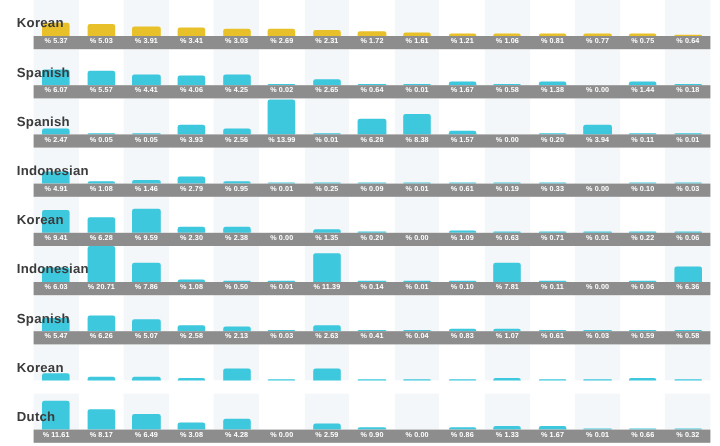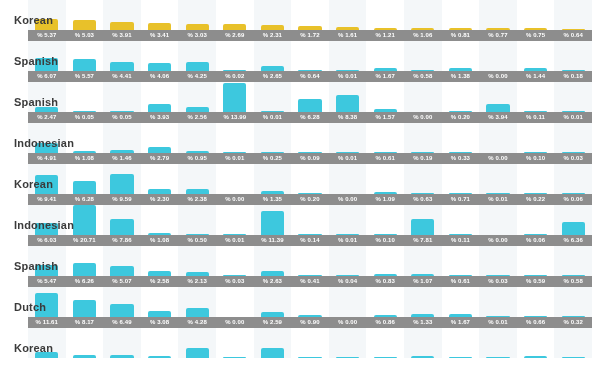--- a/index.html
+++ b/index.html
@@ -458,20 +458,55 @@
         <div class="col-band alt" style="left: 216px; width: 37.6px;"></div>
         <div class="col-band" style="left: 253.6px; width: 37.6px;"></div>
         <div class="col-band alt" style="left: 291.2px; width: 37.6px;"></div>
         <div class="col-band" style="left: 328.8px; width: 37.6px;"></div>
         <div class="col-band alt" style="left: 366.4px; width: 37.6px;"></div>
         <div class="col-band" style="left: 404px; width: 37.6px;"></div>
         <div class="col-band alt" style="left: 441.6px; width: 37.6px;"></div>
         <div class="col-band" style="left: 479.2px; width: 37.6px;"></div>
         <div class="col-band alt" style="left: 516.8px; width: 37.6px;"></div>
         <div class="col-band" style="left: 554.4px; width: 37.6px;"></div>
+        <div class="bar" style="height: 6.42143px; left: 35.144px; width: 23.312px; background: rgb(61, 200, 222);"></div>
+        <div class="bar" style="height: 2.69286px; left: 72.744px; width: 23.312px; background: rgb(61, 200, 222);"></div>
+        <div class="bar" style="height: 2.9px; left: 110.344px; width: 23.312px; background: rgb(61, 200, 222);"></div>
+        <div class="bar" style="height: 2.07143px; left: 147.944px; width: 23.312px; background: rgb(61, 200, 222);"></div>
+        <div class="bar" style="height: 9.52857px; left: 185.544px; width: 23.312px; background: rgb(61, 200, 222);"></div>
+        <div class="bar" style="height: 1.5px; left: 223.144px; width: 23.312px; background: rgb(61, 200, 222);"></div>
+        <div class="bar" style="height: 9.94286px; left: 260.744px; width: 23.312px; background: rgb(61, 200, 222);"></div>
+        <div class="bar" style="height: 1.5px; left: 298.344px; width: 23.312px; background: rgb(61, 200, 222);"></div>
+        <div class="bar" style="height: 1.5px; left: 335.944px; width: 23.312px; background: rgb(61, 200, 222);"></div>
+        <div class="bar" style="height: 1.5px; left: 373.544px; width: 23.312px; background: rgb(61, 200, 222);"></div>
+        <div class="bar" style="height: 1.65714px; left: 411.144px; width: 23.312px; background: rgb(61, 200, 222);"></div>
+        <div class="bar" style="height: 1.5px; left: 448.744px; width: 23.312px; background: rgb(61, 200, 222);"></div>
+        <div class="bar" style="height: 1.5px; left: 486.344px; width: 23.312px; background: rgb(61, 200, 222);"></div>
+        <div class="bar" style="height: 1.65714px; left: 523.944px; width: 23.312px; background: rgb(61, 200, 222);"></div>
+        <div class="bar" style="height: 1.5px; left: 561.544px; width: 23.312px; background: rgb(61, 200, 222);"></div>
+      </div>
+      <div class="row-label">Korean</div>
+    </div>
+    <div class="lang-row">
+      <div class="row-plot">
+        <div class="col-band" style="left: 28px; width: 37.6px;"></div>
+        <div class="col-band alt" style="left: 65.6px; width: 37.6px;"></div>
+        <div class="col-band" style="left: 103.2px; width: 37.6px;"></div>
+        <div class="col-band alt" style="left: 140.8px; width: 37.6px;"></div>
+        <div class="col-band" style="left: 178.4px; width: 37.6px;"></div>
+        <div class="col-band alt" style="left: 216px; width: 37.6px;"></div>
+        <div class="col-band" style="left: 253.6px; width: 37.6px;"></div>
+        <div class="col-band alt" style="left: 291.2px; width: 37.6px;"></div>
+        <div class="col-band" style="left: 328.8px; width: 37.6px;"></div>
+        <div class="col-band alt" style="left: 366.4px; width: 37.6px;"></div>
+        <div class="col-band" style="left: 404px; width: 37.6px;"></div>
+        <div class="col-band alt" style="left: 441.6px; width: 37.6px;"></div>
+        <div class="col-band" style="left: 479.2px; width: 37.6px;"></div>
+        <div class="col-band alt" style="left: 516.8px; width: 37.6px;"></div>
+        <div class="col-band" style="left: 554.4px; width: 37.6px;"></div>
         <div class="bar" style="height: 24.0493px; left: 35.144px; width: 23.312px; background: rgb(61, 200, 222);"></div>
         <div class="bar" style="height: 16.9236px; left: 72.744px; width: 23.312px; background: rgb(61, 200, 222);"></div>
         <div class="bar" style="height: 13.4436px; left: 110.344px; width: 23.312px; background: rgb(61, 200, 222);"></div>
         <div class="bar" style="height: 6.38px; left: 147.944px; width: 23.312px; background: rgb(61, 200, 222);"></div>
         <div class="bar" style="height: 8.86571px; left: 185.544px; width: 23.312px; background: rgb(61, 200, 222);"></div>
         <div class="bar" style="height: 0px; left: 223.144px; width: 23.312px; background: rgb(61, 200, 222);"></div>
         <div class="bar" style="height: 5.365px; left: 260.744px; width: 23.312px; background: rgb(61, 200, 222);"></div>
         <div class="bar" style="height: 1.86429px; left: 298.344px; width: 23.312px; background: rgb(61, 200, 222);"></div>
         <div class="bar" style="height: 0px; left: 335.944px; width: 23.312px; background: rgb(61, 200, 222);"></div>
         <div class="bar" style="height: 1.78143px; left: 373.544px; width: 23.312px; background: rgb(61, 200, 222);"></div>
@@ -493,48 +528,13 @@
         <div class="value-cell" style="left: 263.2px; width: 37.6px; color: rgb(255, 255, 255);">% 0.90</div>
         <div class="value-cell" style="left: 300.8px; width: 37.6px; color: rgb(255, 255, 255);">% 0.00</div>
         <div class="value-cell" style="left: 338.4px; width: 37.6px; color: rgb(255, 255, 255);">% 0.86</div>
         <div class="value-cell" style="left: 376px; width: 37.6px; color: rgb(255, 255, 255);">% 1.33</div>
         <div class="value-cell" style="left: 413.6px; width: 37.6px; color: rgb(255, 255, 255);">% 1.67</div>
         <div class="value-cell" style="left: 451.2px; width: 37.6px; color: rgb(255, 255, 255);">% 0.01</div>
         <div class="value-cell" style="left: 488.8px; width: 37.6px; color: rgb(255, 255, 255);">% 0.66</div>
         <div class="value-cell" style="left: 526.4px; width: 37.6px; color: rgb(255, 255, 255);">% 0.32</div>
       </div>
     </div>
-    <div class="lang-row">
-      <div class="row-plot">
-        <div class="col-band" style="left: 28px; width: 37.6px;"></div>
-        <div class="col-band alt" style="left: 65.6px; width: 37.6px;"></div>
-        <div class="col-band" style="left: 103.2px; width: 37.6px;"></div>
-        <div class="col-band alt" style="left: 140.8px; width: 37.6px;"></div>
-        <div class="col-band" style="left: 178.4px; width: 37.6px;"></div>
-        <div class="col-band alt" style="left: 216px; width: 37.6px;"></div>
-        <div class="col-band" style="left: 253.6px; width: 37.6px;"></div>
-        <div class="col-band alt" style="left: 291.2px; width: 37.6px;"></div>
-        <div class="col-band" style="left: 328.8px; width: 37.6px;"></div>
-        <div class="col-band alt" style="left: 366.4px; width: 37.6px;"></div>
-        <div class="col-band" style="left: 404px; width: 37.6px;"></div>
-        <div class="col-band alt" style="left: 441.6px; width: 37.6px;"></div>
-        <div class="col-band" style="left: 479.2px; width: 37.6px;"></div>
-        <div class="col-band alt" style="left: 516.8px; width: 37.6px;"></div>
-        <div class="col-band" style="left: 554.4px; width: 37.6px;"></div>
-        <div class="bar" style="height: 6.42143px; left: 35.144px; width: 23.312px; background: rgb(61, 200, 222);"></div>
-        <div class="bar" style="height: 2.69286px; left: 72.744px; width: 23.312px; background: rgb(61, 200, 222);"></div>
-        <div class="bar" style="height: 2.9px; left: 110.344px; width: 23.312px; background: rgb(61, 200, 222);"></div>
-        <div class="bar" style="height: 2.07143px; left: 147.944px; width: 23.312px; background: rgb(61, 200, 222);"></div>
-        <div class="bar" style="height: 9.52857px; left: 185.544px; width: 23.312px; background: rgb(61, 200, 222);"></div>
-        <div class="bar" style="height: 1.5px; left: 223.144px; width: 23.312px; background: rgb(61, 200, 222);"></div>
-        <div class="bar" style="height: 9.94286px; left: 260.744px; width: 23.312px; background: rgb(61, 200, 222);"></div>
-        <div class="bar" style="height: 1.5px; left: 298.344px; width: 23.312px; background: rgb(61, 200, 222);"></div>
-        <div class="bar" style="height: 1.5px; left: 335.944px; width: 23.312px; background: rgb(61, 200, 222);"></div>
-        <div class="bar" style="height: 1.5px; left: 373.544px; width: 23.312px; background: rgb(61, 200, 222);"></div>
-        <div class="bar" style="height: 1.65714px; left: 411.144px; width: 23.312px; background: rgb(61, 200, 222);"></div>
-        <div class="bar" style="height: 1.5px; left: 448.744px; width: 23.312px; background: rgb(61, 200, 222);"></div>
-        <div class="bar" style="height: 1.5px; left: 486.344px; width: 23.312px; background: rgb(61, 200, 222);"></div>
-        <div class="bar" style="height: 1.65714px; left: 523.944px; width: 23.312px; background: rgb(61, 200, 222);"></div>
-        <div class="bar" style="height: 1.5px; left: 561.544px; width: 23.312px; background: rgb(61, 200, 222);"></div>
-      </div>
-      <div class="row-label">Korean</div>
-    </div>
   </div>
 
 </body></html>

